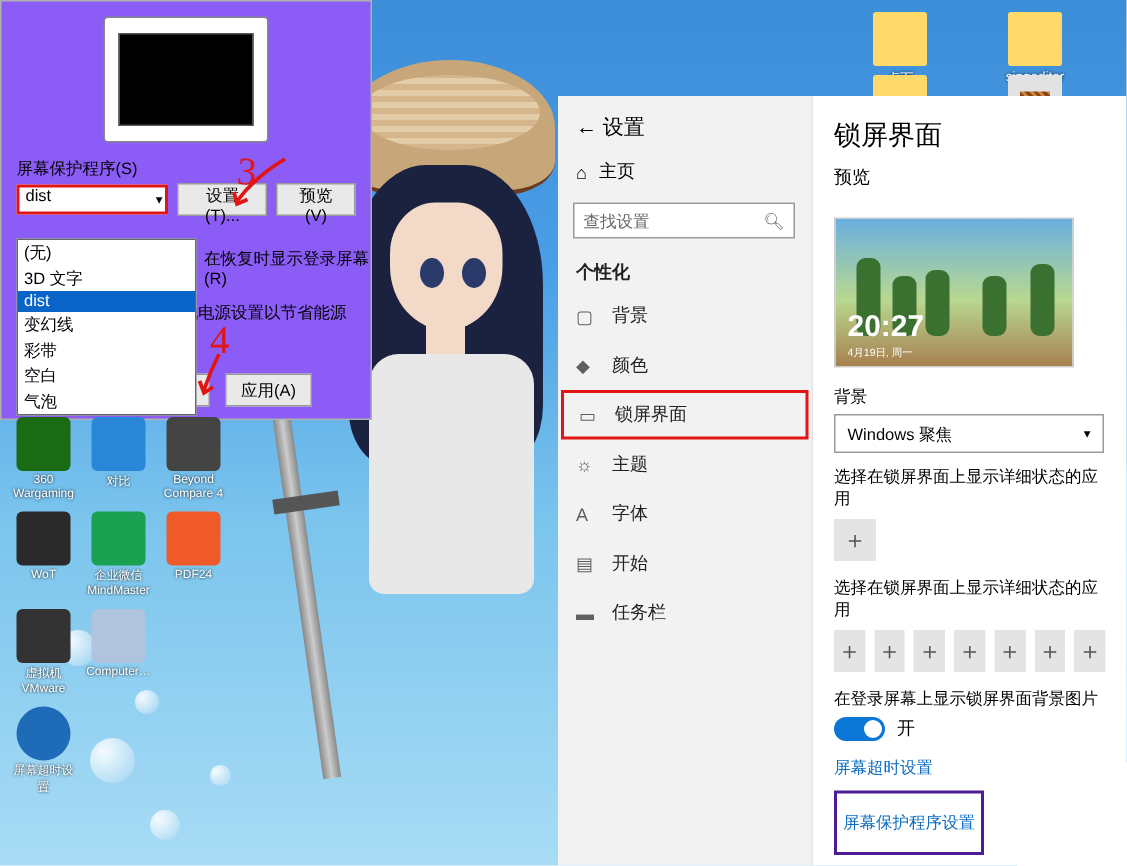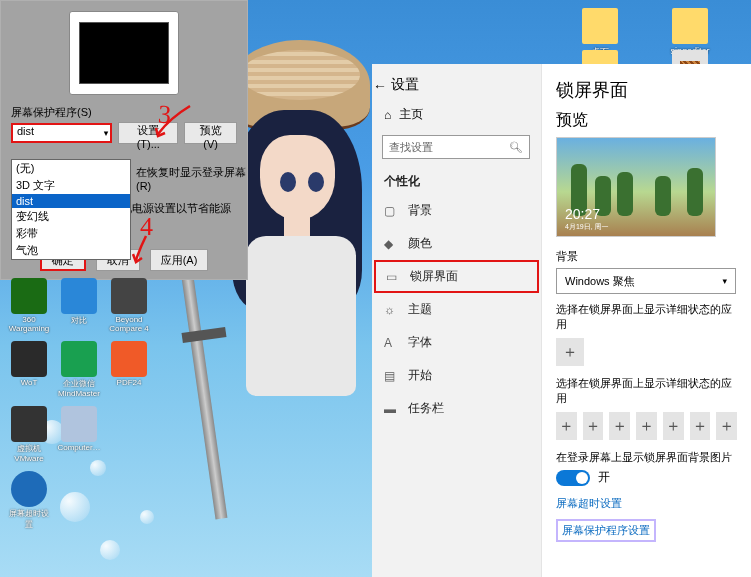--- a/index.html
+++ b/index.html
@@ -7,21 +7,21 @@
 
 
 .desk-top-icons{position:absolute;top:8px;left:580px;display:flex;gap:50px}
 .desk-top-icons .di{width:40px;text-align:center;font-size:9px;color:#fff;text-shadow:0 0 2px #000}
 .di-ico{width:36px;height:36px;margin:0 auto 2px;background:#ffcc00;border-radius:2px}
 .di-ico.folder{background:#ffda6b}
 .di-ico.rar{background:#e2e2e2;display:flex;align-items:center;justify-content:center}
 .di-ico.rar::before{content:"";width:20px;height:14px;background:repeating-linear-gradient(45deg,#8b4513 0 2px,#cd853f 2px 4px)}
 
 
-.ssaver-dialog{position:absolute;top:0;left:0;width:248px;height:280px;background:#a3a3a3;border:1px solid #b0b0b0;font-size:11px}
+.ssaver-dialog{position:absolute;top:0;left:0;width:248px;height:280px;background:#8b5cf6;border:1px solid #b0b0b0;font-size:11px}
 .monitor-preview{margin:10px auto 6px;width:110px;height:84px;background:#fff;border:1px solid #888;border-radius:3px;display:flex;align-items:center;justify-content:center}
 .monitor-preview .screen{width:90px;height:62px;background:#000;border:1px solid #555}
 .ssaver-label{margin:10px 0 2px 10px;font-size:11px}
 .ssaver-row{display:flex;gap:6px;align-items:center;padding:0 10px}
 .ssaver-select{border:2px solid #e21414;width:120px;height:20px;font-size:11px;background:#fff;position:relative}
 .ssaver-select .selval{padding:2px 4px}
 .ssaver-select .arrow{position:absolute;right:2px;top:3px;font-size:9px}
 .ssaver-btn{height:22px;padding:0 10px;background:#e9e9e9;border:1px solid #999;font-size:11px}
 .dropdown-list{position:absolute;top:158px;left:10px;width:120px;background:#fff;border:1px solid #666;font-size:11px;z-index:5}
 .dropdown-list .opt{padding:1px 4px}
@@ -70,49 +70,49 @@
 .b2{width:16px;height:16px;top:460px;left:90px}
 .b3{width:30px;height:30px;top:492px;left:60px}
 .b4{width:14px;height:14px;top:510px;left:140px}
 .b5{width:20px;height:20px;top:540px;left:100px}
 
 
 .settings-window{position:absolute;top:64px;left:372px;width:379px;height:513px;background:#fff;display:flex;font-size:12px}
 .settings-sidebar{width:170px;background:#f2f2f2;border-right:1px solid #e4e4e4;padding-top:6px}
 .sb-row{display:flex;align-items:center;gap:10px;padding:8px 12px;color:#222}
 .sb-row .sico{width:14px;height:14px;opacity:.7}
-.sb-back{padding:6px 1px;font-size:14px}
+.sb-back{padding:6px 12px;font-size:14px}
 .sb-home{padding:6px 12px;display:flex;gap:8px;align-items:center}
 .sb-search{margin:6px 10px;width:148px;height:24px;border:1px solid #999;background:#fff;font-size:11px;padding:0 6px;color:#666;display:flex;align-items:center;justify-content:space-between}
 .sb-section{padding:8px 12px 4px;font-weight:600;color:#222}
 .sb-row.active{border:2px solid #e21414;margin:0 2px;padding:6px 10px}
 
 .settings-main{flex:1;padding:14px 14px 14px 14px;overflow:hidden}
 .sm-title{font-size:18px;margin-bottom:8px}
-.sm-sub{font-size:16px;margin-bottom:6px}
+.sm-sub{font-size:12px;margin-bottom:18px}
 .preview-img{width:160px;height:100px;background:linear-gradient(180deg,#6ab0e0 0%,#b8d890 55%,#a88050 100%);position:relative;border:1px solid #ccc;margin-bottom:12px}
 .preview-img .cactus{position:absolute;bottom:20px;width:16px;height:40px;background:#3a7030;border-radius:6px}
 .preview-img .c1{left:14px;height:52px}
 .preview-img .c2{left:38px}
 .preview-img .c3{left:60px;height:44px}
 .preview-img .c4{left:98px}
 .preview-img .c5{left:130px;height:48px}
-.preview-img .clock{position:absolute;bottom:14px;left:8px;color:#fff;font-size:14px;font-weight:400}
+.preview-img .clock{position:absolute;bottom:14px;left:8px;color:#fff;font-size:20px;font-weight:700}
 .preview-img .date{position:absolute;bottom:4px;left:8px;color:#fff;font-size:7px}
 
 .sm-label{font-size:11px;margin:8px 0 4px}
 .sm-select{width:180px;height:26px;border:1px solid #999;display:flex;align-items:center;justify-content:space-between;padding:0 8px;font-size:11px;background:#fff}
 .sm-select .chev{font-size:9px}
 .plus-row{display:flex;gap:6px;margin:6px 0 10px}
 .plus-btn{width:28px;height:28px;background:#e4e4e4;display:flex;align-items:center;justify-content:center;font-size:16px;color:#555}
 .toggle-row{display:flex;align-items:center;gap:8px;margin-bottom:10px}
 .toggle{width:34px;height:16px;border-radius:10px;background:#0b78d7;position:relative}
 .toggle::after{content:"";position:absolute;right:2px;top:2px;width:12px;height:12px;background:#fff;border-radius:50%}
 .link{color:#0b6bc0;font-size:11px;margin-bottom:8px;display:block}
-.link.boxed{border:2px solid #c4b5fd;padding:2px 4px;width:fit-content}
+.link.boxed{border:2px solid #4c1d95;padding:12px 4px;width:fit-content}
 </style>
 </head>
 <body>
 
 <div class="desk-top-icons">
   <div class="di"><div class="di-ico folder"></div><span>桌面</span></div>
   <div class="di"><div class="di-ico folder"></div><span>singeditor</span></div>
 </div>
 <div class="desk-top-icons" style="top:50px;left:580px">
   <div class="di"><div class="di-ico folder"></div><span>图标</span></div>
@@ -148,20 +148,21 @@
     </div>
     <button class="ssaver-btn">设置(T)...</button>
     <button class="ssaver-btn">预览(V)</button>
   </div>
   <div class="dropdown-list">
     <div class="opt">(无)</div>
     <div class="opt">3D 文字</div>
     <div class="opt sel">dist</div>
     <div class="opt">变幻线</div>
     <div class="opt">彩带</div>
+    <div class="opt">空白</div>
     <div class="opt">气泡</div>
   </div>
   <div class="wait-text">在恢复时显示登录屏幕(R)</div>
   <div class="power-text">通过调整显示亮度和其他电源设置以节省能源或提供最佳性能。</div>
   <div class="btn-row">
     <button class="ssaver-btn ok">确定</button>
     <button class="ssaver-btn">取消</button>
     <button class="ssaver-btn">应用(A)</button>
   </div>
 </div>

